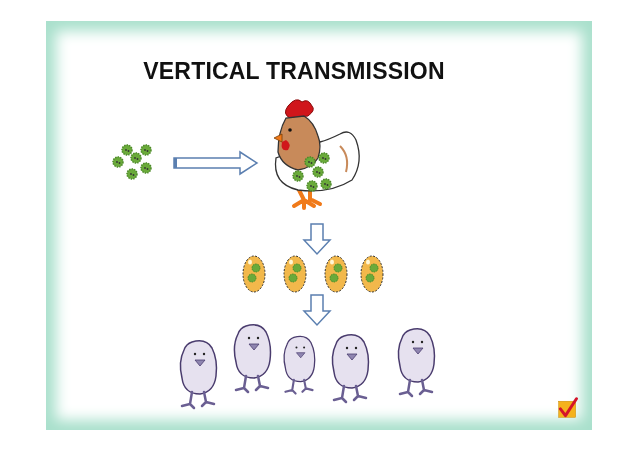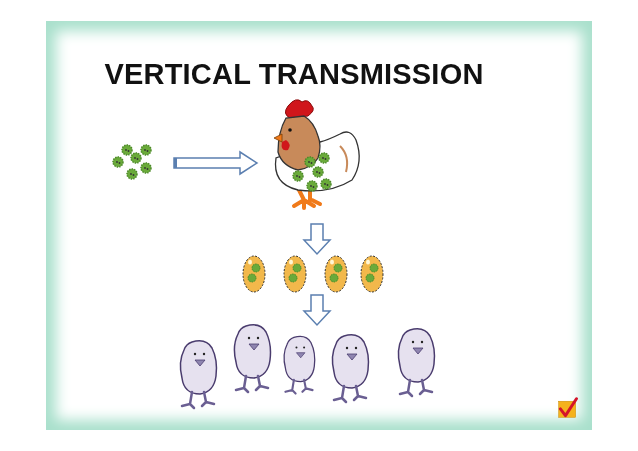--- a/index.html
+++ b/index.html
@@ -1,20 +1,20 @@
 <!DOCTYPE html>
 <html><head>
 <meta charset="utf-8">
 <style>
   html, body { margin:0; padding:0; background:#ffffff; }
   body { width:638px; height:451px; position:relative; overflow:hidden; font-family:"Liberation Sans", sans-serif; }
   .frame { position:absolute; left:46px; top:21px; width:546px; height:409px; background:#b8e6d6; }
   .frame-inner { position:absolute; left:0; top:0; right:0; bottom:0;
     box-shadow: inset 0 0 14px 10px #a9e0cc; background:#ffffff; }
-  .title { position:absolute; left:0; width:588px; top:58px; text-align:center; font-weight:bold; font-size:29px; color:#111; letter-spacing:0.2px; }
+  .title { position:absolute; left:0; width:588px; top:58px; text-align:center; font-weight:bold; font-size:23px; color:#111; letter-spacing:0.2px; }
   .abs { position:absolute; }
   .checkbox { position:absolute; left:557px; top:397px; width:22px; height:22px; }
 </style>
 </head>
 <body>
 
 <div class="frame">
   <div class="frame-inner"></div>
 </div>
 

